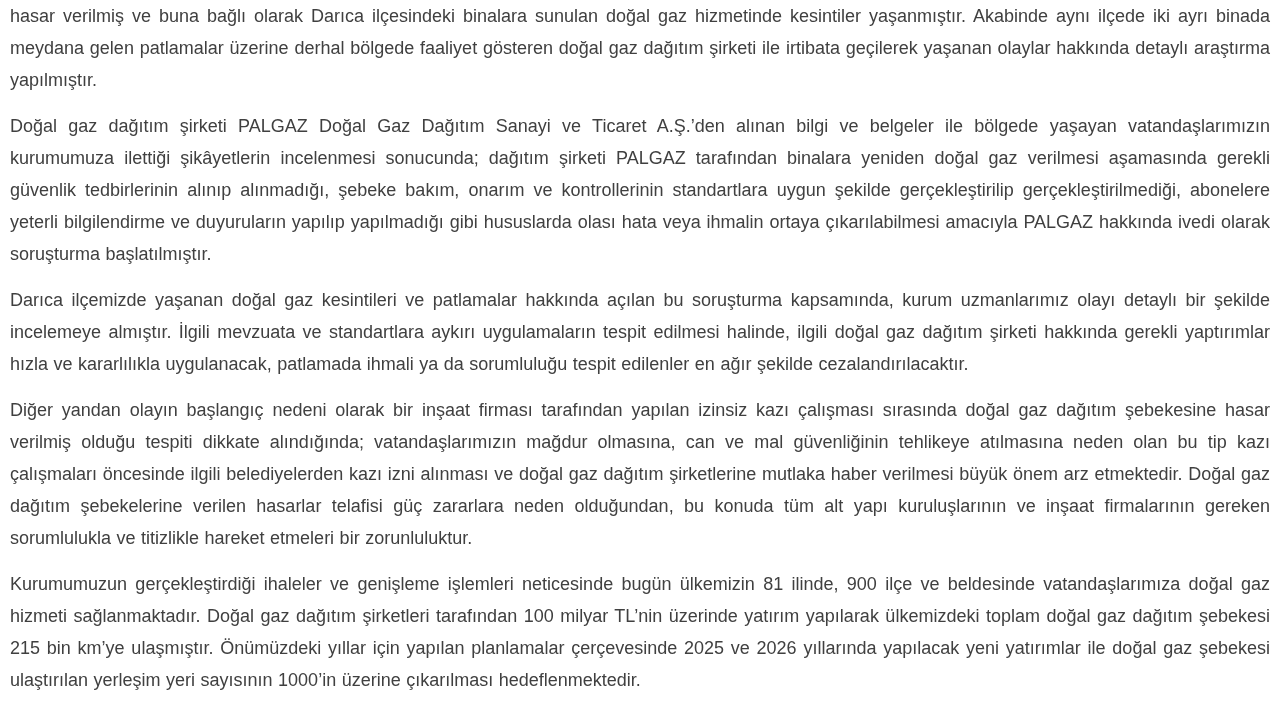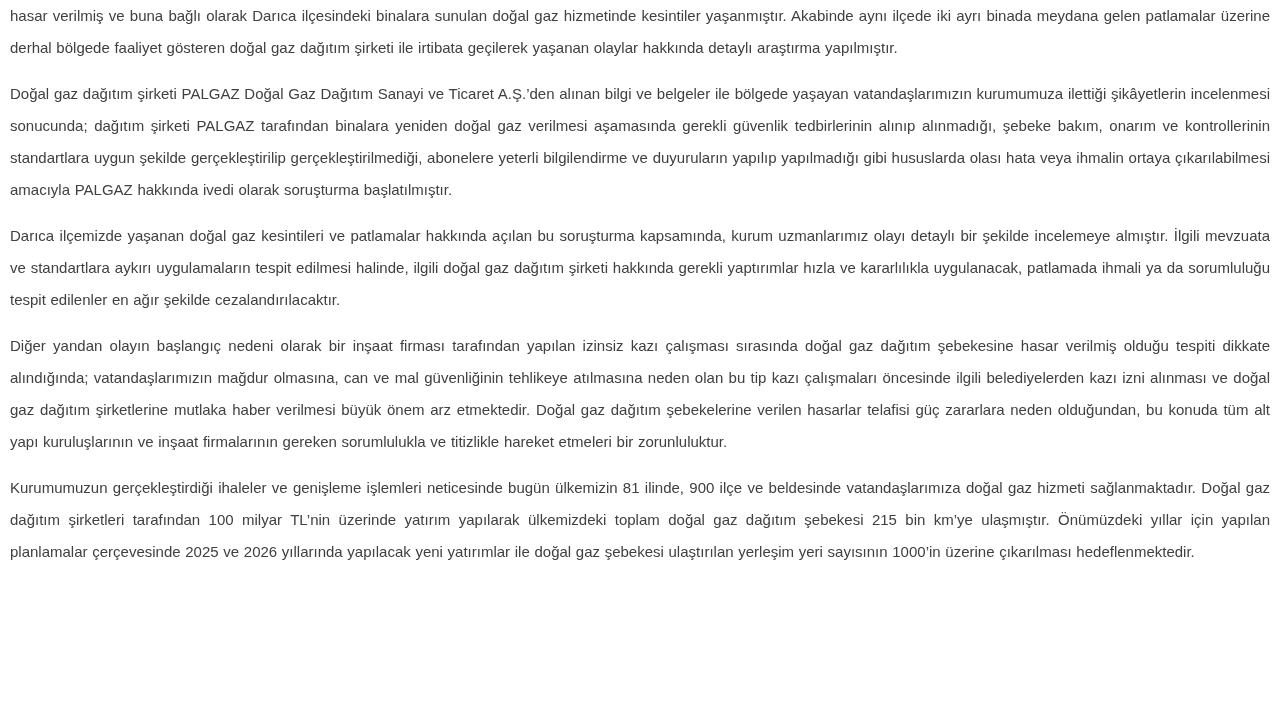--- a/index.html
+++ b/index.html
@@ -9,21 +9,21 @@
     width: 1280px;
     height: 720px;
     overflow: hidden;
   }
   .document {
     box-sizing: border-box;
     width: 1280px;
     height: 720px;
     padding: 0 10px;
     font-family: "Liberation Sans", "DejaVu Sans", sans-serif;
-    font-size: 15px;
+    font-size: 18px;
     line-height: 32px;
     color: #404040;
     overflow: hidden;
   }
   .document p {
     margin: 0 0 14px 0;
     text-align: justify;
     text-justify: inter-word;
     word-spacing: 0.5px;
   }

